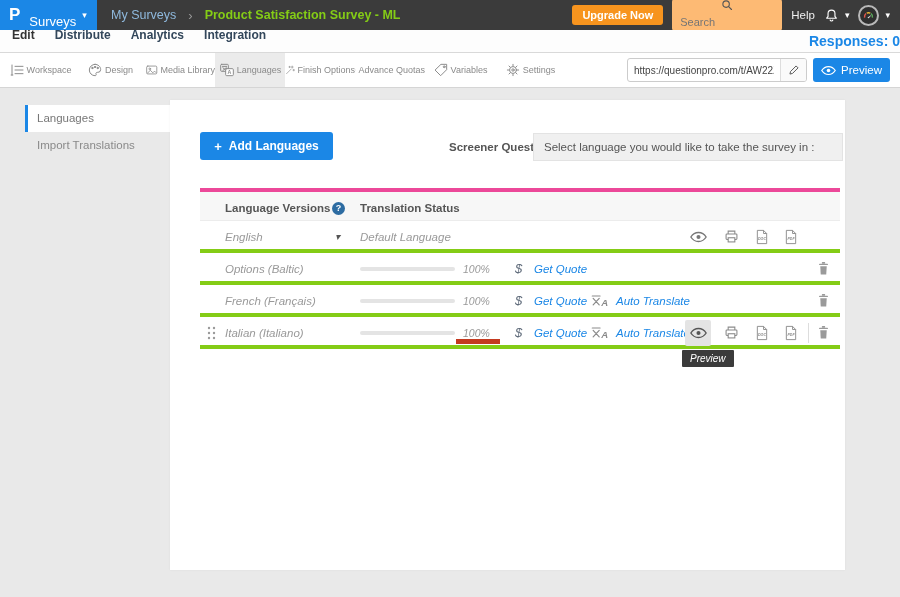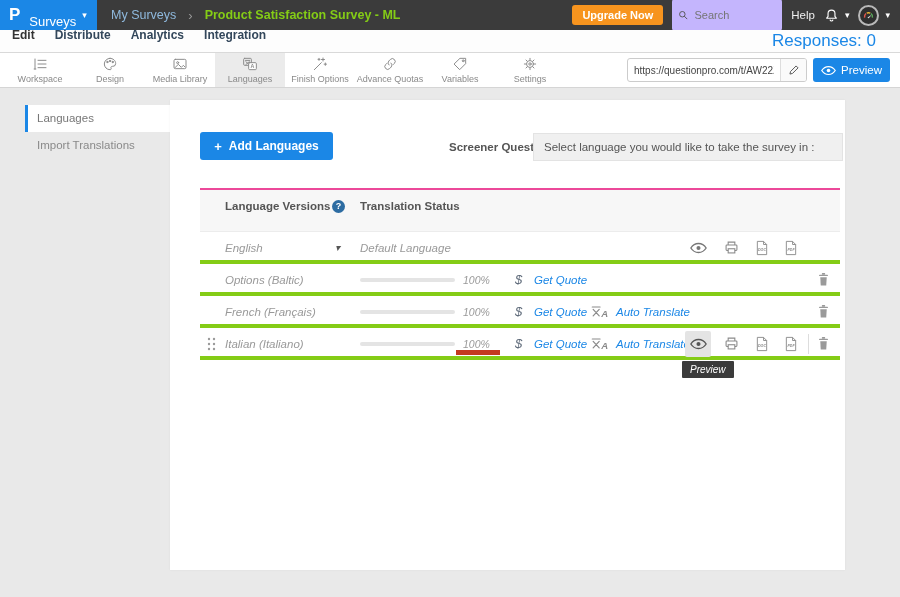--- a/index.html
+++ b/index.html
@@ -15,35 +15,35 @@
   .logo-area { width:97px; height:30px; background:#1b87e6; display:flex; align-items:center; padding-left:9px; color:#fff; cursor:pointer; flex:none; }
   .logo-p { font-weight:bold; font-size:17px; margin-right:9px; }
   .product-label { font-size:13px;margin-top:13px; }
   .tb-caret { font-size:9px; margin-left:6px; color:#fff; }
   .breadcrumb { display:flex; align-items:center; margin-left:14px; font-size:12.5px; }
   .bc-parent { color:#8fb9dd; }
   .bc-sep { color:#9a9a9a; margin:0 12px; font-size:13px; }
   .bc-current { color:#84cc16; font-weight:600; font-size:12.5px; }
   .topbar-right { margin-left:auto; display:flex; align-items:center; gap:9px; padding-right:10px; }
   .upgrade-btn { background:#f7941e; color:#fff; font-size:11px; font-weight:700; padding:4px 10px; border-radius:3px; border:none; font-family:inherit; cursor:pointer; }
-  .search-box { background:#c4b5fd; border-radius:3px; height:32px; width:110px; display:flex; align-items:center; padding:0 6px; gap:4px; }
+  .search-box { background:#fdba74; border-radius:3px; height:32px; width:110px; display:flex; align-items:center; padding:0 6px; gap:4px;flex-direction:column; }
   .search-box input { border:none; outline:none; font-size:11px; width:100%; font-family:inherit; color:#333; background:transparent; }
   .help-label { color:#eee; font-size:11.5px; }
   .icon-wrap { display:flex; align-items:center; }
   .avatar { width:21px; height:21px; border-radius:50%; border:2px solid #b9b9b9; background:#2f2f2f; display:flex; align-items:center; justify-content:center; }
 
   
   .tabs-row { position:absolute; top:30px; left:0; width:900px; height:23px; background:#fdfdfd; border-bottom:1px solid #d9d9d9; display:flex; align-items:center; padding-left:12px; }
   .tab { font-size:12px; font-weight:700; color:#33475b; margin-right:20px; height:34px; line-height:22px; cursor:pointer; }
   .tab.active { color:#333; border-bottom:2px solid #1b87e6; }
-  .responses { margin-left:auto; margin-right:24px; color:#1b87e6; font-size:17px; cursor:pointer; }
+  .responses { margin-left:auto; margin-right:0; color:#1b87e6; font-size:14px; cursor:pointer;font-weight:bold; }
 
   
   .toolbar { position:absolute; top:53px; left:0; width:900px; height:35px; background:#fff; border-bottom:1px solid #d5d5d5; display:flex; align-items:stretch; padding-left:5px; }
-  .tool-item { width:70px; display:flex; flex-direction:column; align-items:center; justify-content:center; gap:2px; cursor:pointer; }
+  .tool-item { width:70px; display:flex; flex-direction:row; align-items:center; justify-content:center; gap:2px; cursor:pointer; }
   .tool-item.active { background:#ebebeb; }
   .tool-label { font-size:9px; color:#8a8a8a; white-space:nowrap; }
   .tool-ic { stroke:#8c8c8c; fill:none; stroke-width:1.5; stroke-linecap:round; stroke-linejoin:round; }
   .url-box { position:absolute; left:627px; top:5px; width:180px; height:24px; border:1px solid #ccc; border-radius:3px; display:flex; align-items:center; background:#fff; overflow:hidden; }
   .url-box input { border:none; outline:none; font-size:10px; color:#444; flex:1; padding:0 6px; background:transparent; min-width:0; font-family:inherit; }
   .url-edit { width:26px; height:100%; display:flex; align-items:center; justify-content:center; border-left:1px solid #ddd; background:#fafafa; cursor:pointer; }
   .preview-btn { position:absolute; left:813px; top:5px; width:77px; height:24px; background:#1b87e6; border:none; border-radius:3px; color:#fff; font-size:11.5px; display:flex; align-items:center; justify-content:center; gap:5px; cursor:pointer; font-family:inherit; }
 
   
   .content { position:absolute; top:88px; left:0; width:900px; height:509px; background:#e9e9e9; }
@@ -53,21 +53,21 @@
   .side-item.active { background:#fff; border-left:3px solid #1b87e6; padding-left:9px; color:#777; }
 
   
   .add-btn { position:absolute; left:30px; top:32px; width:133px; height:28px; background:#1b87e6; color:#fff; border:none; border-radius:3px; font-size:12px; font-weight:600; display:flex; align-items:center; justify-content:center; gap:7px; cursor:pointer; font-family:inherit; }
   .add-plus { font-size:13px; font-weight:700; }
   .screener-label { position:absolute; left:279px; top:41px; font-size:11.5px; font-weight:700; color:#555; }
   .screener-select { position:absolute; left:363px; top:33px; width:310px; height:28px; background:#f0f0f0; border:1px solid #e3e3e3; font-size:11.5px; color:#555; line-height:26px; padding-left:10px; cursor:pointer; }
 
   
   .table { position:absolute; left:30px; top:88px; width:640px; }
-  .t-head { position:relative; height:44px; background:#f7f7f7; border-top:2px solid #ec4899; border-bottom:1px solid #ececec; font-size:11.5px; font-weight:700; color:#555; }
+  .t-head { position:relative; height:33px; background:#f7f7f7; border-top:4px solid #ec4899; border-bottom:1px solid #ececec; font-size:11.5px; font-weight:700; color:#555; }
   .th-lang { position:absolute; left:25px; line-height:33px; }
   .help-badge { position:absolute; left:132px; top:10px; width:13px; height:13px; border-radius:50%; background:#2d6ca2; color:#fff; font-size:9px; font-weight:700; text-align:center; line-height:13px; cursor:pointer; }
   .th-status { position:absolute; left:160px; line-height:33px; }
   .t-row { position:relative; height:32px; border-bottom:4px solid #84cc16; font-size:11.5px; color:#999;font-style:italic; }
   .c { position:absolute; line-height:32px; white-space:nowrap; }
   .cell-lang { left:25px; }
   .row-caret { left:135px; color:#555; font-size:10px; cursor:pointer; }
   .cell-status { left:160px; }
   .progress { position:absolute; left:160px; top:14px; width:95px; height:4px; background:#e4e4e4; border-radius:2px; }
   .progress-fill { height:100%; width:100%; background:#2da12d; border-radius:2px; }

